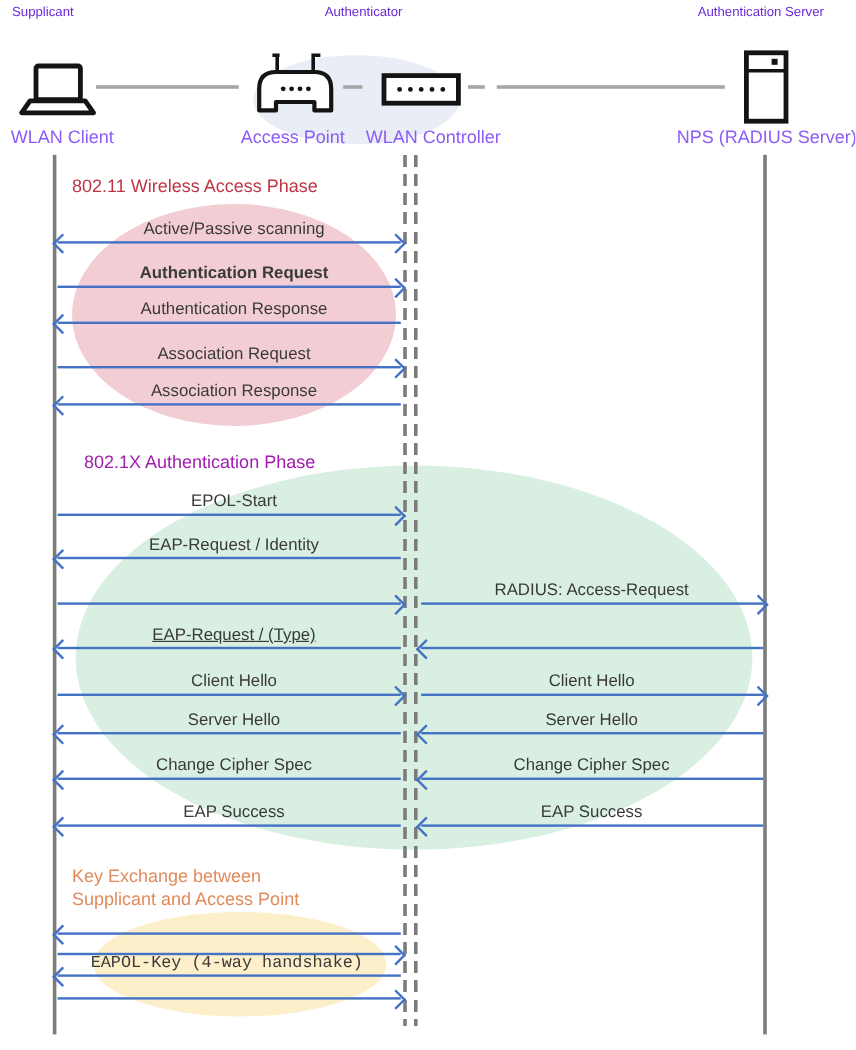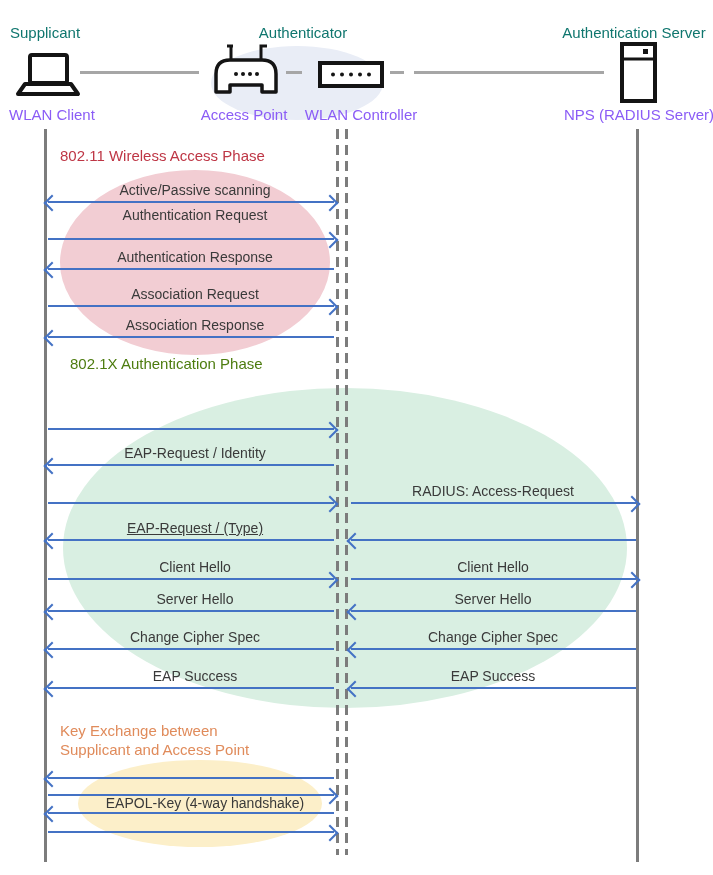--- a/index.html
+++ b/index.html
@@ -11,31 +11,31 @@
   .el-pink{left:60px;top:170px;width:270px;height:185px;background:#F2CDD3;}
   .el-green{left:63px;top:388px;width:564px;height:320px;background:#D9EFE2;}
   .el-yellow{left:78px;top:760px;width:244px;height:87px;background:#FCEFC9;}
   
   .lifeline{position:absolute;top:129px;width:3px;height:733px;background:#7C7C7C;z-index:1;}
   .ll-left{left:44px;} .ll-right{left:636px;}
   .lifeline-dashed{position:absolute;top:129px;width:3px;height:726px;z-index:1;
     background:repeating-linear-gradient(to bottom,#7C7C7C 0 10px,transparent 10px 16px);}
   .ld-a{left:336px;} .ld-b{left:345px;}
   
-  .role{position:absolute;top:24px;font-size:15px;color:#0f766e;z-index:3;}
+  .role{position:absolute;top:4px;font-size:11px;color:#6d28d9;z-index:3;}
   .device{position:absolute;top:106px;font-size:15px;color:#8b5cf6;z-index:3;}
   .ctr{text-align:center;}
   
   .conn{position:absolute;top:71px;height:3px;background:#A6A6A6;z-index:2;}
   
   .icons{position:absolute;left:0;top:0;z-index:2;}
   
   .phase-title{position:absolute;font-size:15px;text-align:left;z-index:4;line-height:19px;}
   .pt1{left:60px;width:262px;top:146px;color:#BE3645;}
-  .pt2{left:70px;width:262px;top:354px;color:#4d7c0f;}
+  .pt2{left:70px;width:262px;top:376px;color:#a21caf;}
   .pt3{left:60px;width:262px;top:721px;color:#E08B5B;}
   
   .arrow{position:absolute;left:48px;width:286px;height:2px;background:#4472C4;z-index:3;}
   .arrow.rspan{left:351px;width:285px;}
   .chev{position:absolute;width:10px;height:10px;top:-4px;
         border-top:2.5px solid #4472C4;border-right:2.5px solid #4472C4;}
   .chev.r{right:-2px;transform:rotate(45deg);}
   .chev.l{left:-2px;transform:rotate(-135deg);}
   
   .msg{position:absolute;left:50px;width:290px;text-align:center;font-size:14px;
@@ -106,40 +106,41 @@
     <div>Key Exchange between</div>
     <div>Supplicant and Access Point</div>
   </div>
 
   <div class="msg" style="top:182px;">Active/Passive scanning</div>
   <div class="arrow" style="top:201px;">
       <span class="chev l"></span>
       <span class="chev r"></span>
     </div>
 
-  <div class="msg" style="top:207px;">Authentication Request</div>
+  <div class="msg" style="top:219px;font-weight:bold;">Authentication Request</div>
   <div class="arrow" style="top:238px;">
       <span class="chev r"></span>
     </div>
 
   <div class="msg" style="top:249px;">Authentication Response</div>
   <div class="arrow" style="top:268px;">
       <span class="chev l"></span>
     </div>
 
   <div class="msg" style="top:286px;">Association Request</div>
   <div class="arrow" style="top:305px;">
       <span class="chev r"></span>
     </div>
 
   <div class="msg" style="top:317px;">Association Response</div>
   <div class="arrow" style="top:336px;">
       <span class="chev l"></span>
     </div>
 
+  <div class="msg" style="top:409px;">EPOL-Start</div>
   <div class="arrow" style="top:428px;">
       <span class="chev r"></span>
     </div>
 
   <div class="msg" style="top:445px;">EAP-Request / Identity</div>
   <div class="arrow" style="top:464px;">
       <span class="chev l"></span>
     </div>
 
   <div class="arrow" style="top:502px;">
@@ -193,21 +194,21 @@
   <div class="arrow rspan" style="top:687px;">
       <span class="chev l"></span>
     </div>
 
   <div class="arrow" style="top:777px;">
       <span class="chev l"></span>
     </div>
   <div class="arrow" style="top:794px;">
       <span class="chev r"></span>
     </div>
-  <div class="msg" style="top:795px;left:62px;width:286px;">EAPOL-Key (4-way handshake)</div>
+  <div class="msg" style="top:795px;left:46px;width:286px;font-family:Liberation Mono, monospace;">EAPOL-Key (4-way handshake)</div>
   <div class="arrow" style="top:812px;">
       <span class="chev l"></span>
     </div>
   <div class="arrow" style="top:831px;">
       <span class="chev r"></span>
     </div>
 
 </div>
 
 </body></html>

